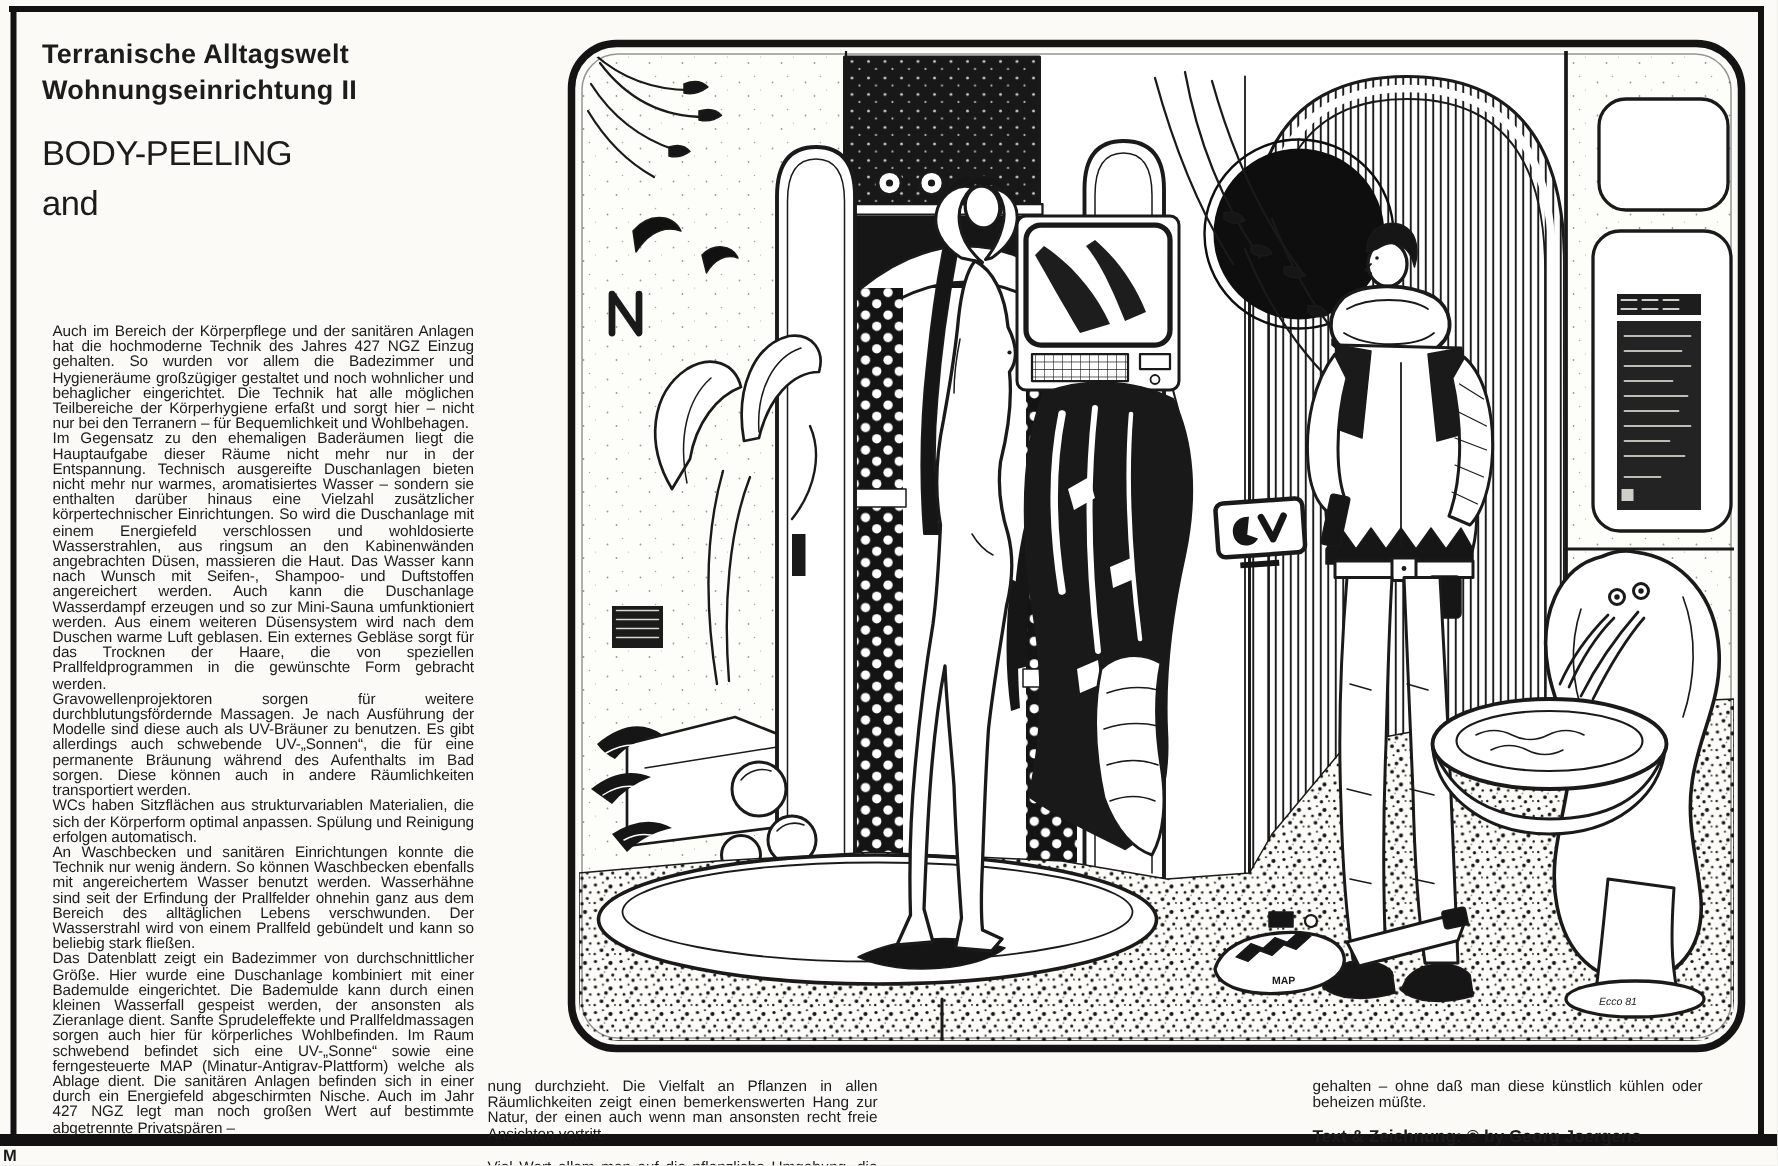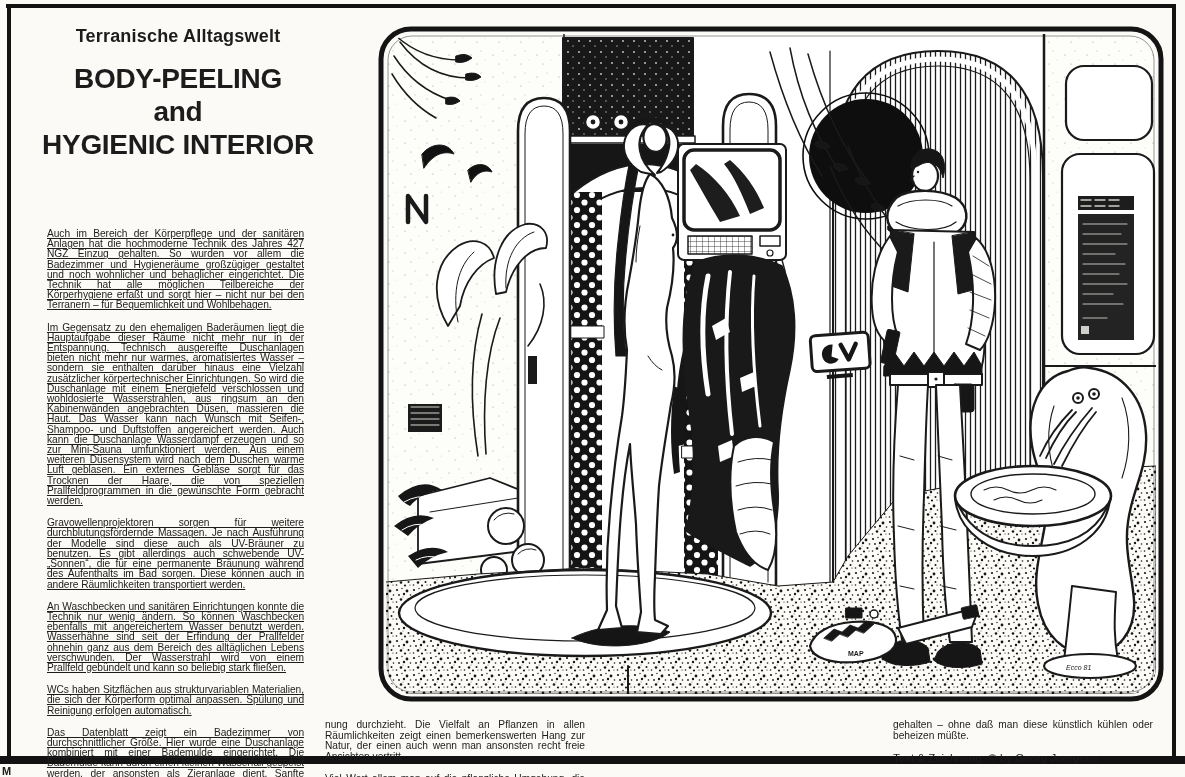--- a/index.html
+++ b/index.html
@@ -5,64 +5,64 @@
   html,body{margin:0;padding:0;background:#e9e8e3;}
   #page{position:relative;width:1185px;height:777px;background:#fbfaf6;overflow:hidden;
         font-family:"Liberation Sans","DejaVu Sans",sans-serif;color:#1c1c1c;}
   
   .frame-top{position:absolute;left:6px;top:4px;width:1170px;height:4px;background:#121212;}
   .frame-left{position:absolute;left:7px;top:4px;width:4px;height:755px;background:#121212;}
   .frame-right{position:absolute;left:1172px;top:4px;width:4px;height:755px;background:#121212;}
   .rule-bottom{position:absolute;left:0;top:756px;width:1185px;height:8px;background:#121212;}
   .edge-mark{position:absolute;left:2px;top:765px;font-size:11px;font-weight:bold;color:#1a1a1a;}
 
-  .header{position:absolute;left:28px;top:24px;width:300px;text-align:center;}
+  .header{position:absolute;left:28px;top:24px;width:300px;}
   .kicker{font-size:18px;font-weight:bold;line-height:24px;letter-spacing:.2px;}
-  .title{margin-top:14px;font-size:28px;font-weight:bold;line-height:33px;letter-spacing:-.3px;}
+  .title{margin-top:14px;font-size:23px;font-weight:normal;line-height:33px;letter-spacing:-.3px;}
 
   .article{position:absolute;left:35px;top:217px;width:281px;font-size:10.2px;line-height:10.2px;
            text-align:justify;letter-spacing:-0.05px;}
-  .article p{margin:12px;text-decoration:underline;}
+  .article p{margin:0;}
 
   .illus{position:absolute;left:378px;top:26px;width:786px;height:676px;}
 
   .fcol{position:absolute;top:708px;width:284px;font-size:10.2px;line-height:10.6px;text-align:justify;}
   .fcol p{margin:12px;}
-  #fcol1{left:313px;} #fcol2{left:598px;} #fcol3{left:881px;}
-  .credit{margin-top:11px;font-size:11.5px;text-align:left;}
+  #fcol1{left:313px;} #fcol2{left:598px;} #fcol3{left:863px;}
+  .credit{margin-top:11px;font-size:11.5px;text-align:left;font-weight:bold;}
   svg text{font-family:"Liberation Sans","DejaVu Sans",sans-serif;}
 </style>
 </head>
 <body>
 
 <div id="page">
 
   <div class="frame-top"></div>
   <div class="frame-left"></div>
   <div class="frame-right"></div>
   <div class="rule-bottom"></div>
   <div class="edge-mark">M</div>
 
   <div class="header">
     <div class="kicker">
       <div>Terranische Alltagswelt</div>
+      <div>Wohnungseinrichtung II</div>
     </div>
     <div class="title">
       <div>BODY-PEELING</div>
       <div>and</div>
-      <div>HYGIENIC INTERIOR</div>
     </div>
   </div>
 
   <div class="article">
     <p>Auch im Bereich der Körperpflege und der sanitären Anlagen hat die hochmoderne Technik des Jahres 427 NGZ Einzug gehalten. So wurden vor allem die Badezimmer und Hygieneräume großzügiger gestaltet und noch wohnlicher und behaglicher eingerichtet. Die Technik hat alle möglichen Teilbereiche der Körperhygiene erfaßt und sorgt hier – nicht nur bei den Terranern – für Bequemlichkeit und Wohlbehagen.</p>
     <p>Im Gegensatz zu den ehemaligen Baderäumen liegt die Hauptaufgabe dieser Räume nicht mehr nur in der Entspannung. Technisch ausgereifte Duschanlagen bieten nicht mehr nur warmes, aromatisiertes Wasser – sondern sie enthalten darüber hinaus eine Vielzahl zusätzlicher körpertechnischer Einrichtungen. So wird die Duschanlage mit einem Energiefeld verschlossen und wohldosierte Wasserstrahlen, aus ringsum an den Kabinenwänden angebrachten Düsen, massieren die Haut. Das Wasser kann nach Wunsch mit Seifen-, Shampoo- und Duftstoffen angereichert werden. Auch kann die Duschanlage Wasserdampf erzeugen und so zur Mini-Sauna umfunktioniert werden. Aus einem weiteren Düsensystem wird nach dem Duschen warme Luft geblasen. Ein externes Gebläse sorgt für das Trocknen der Haare, die von speziellen Prallfeldprogrammen in die gewünschte Form gebracht werden.</p>
     <p>Gravowellenprojektoren sorgen für weitere durchblutungsfördernde Massagen. Je nach Ausführung der Modelle sind diese auch als UV-Bräuner zu benutzen. Es gibt allerdings auch schwebende UV-„Sonnen“, die für eine permanente Bräunung während des Aufenthalts im Bad sorgen. Diese können auch in andere Räumlichkeiten transportiert werden.</p>
+    <p>WCs haben Sitzflächen aus strukturvariablen Materialien, die sich der Körperform optimal anpassen. Spülung und Reinigung erfolgen automatisch.</p>
     <p>An Waschbecken und sanitären Einrichtungen konnte die Technik nur wenig ändern. So können Waschbecken ebenfalls mit angereichertem Wasser benutzt werden. Wasserhähne sind seit der Erfindung der Prallfelder ohnehin ganz aus dem Bereich des alltäglichen Lebens verschwunden. Der Wasserstrahl wird von einem Prallfeld gebündelt und kann so beliebig stark fließen.</p>
-    <p>WCs haben Sitzflächen aus strukturvariablen Materialien, die sich der Körperform optimal anpassen. Spülung und Reinigung erfolgen automatisch.</p>
     <p>Das Datenblatt zeigt ein Badezimmer von durchschnittlicher Größe. Hier wurde eine Duschanlage kombiniert mit einer Bademulde eingerichtet. Die Bademulde kann durch einen kleinen Wasserfall gespeist werden, der ansonsten als Zieranlage dient. Sanfte Sprudeleffekte und Prallfeldmassagen sorgen auch hier für körperliches Wohlbefinden. Im Raum schwebend befindet sich eine UV-„Sonne“ sowie eine ferngesteuerte MAP (Minatur-Antigrav-Plattform) welche als Ablage dient. Die sanitären Anlagen befinden sich in einer durch ein Energiefeld abgeschirmten Nische. Auch im Jahr 427 NGZ legt man noch großen Wert auf bestimmte abgetrennte Privatspären –</p>
   </div>
 
   <svg class="illus" viewBox="0 0 786 676">
     <defs>
       <clipPath id="clipFrame">
           <rect x="8" y="8" width="770" height="660" rx="26"></rect>
         </clipPath>
       <pattern id="pvl" width="5" height="5" patternUnits="userSpaceOnUse">
         <rect width="5" height="5" fill="#fff"></rect>

